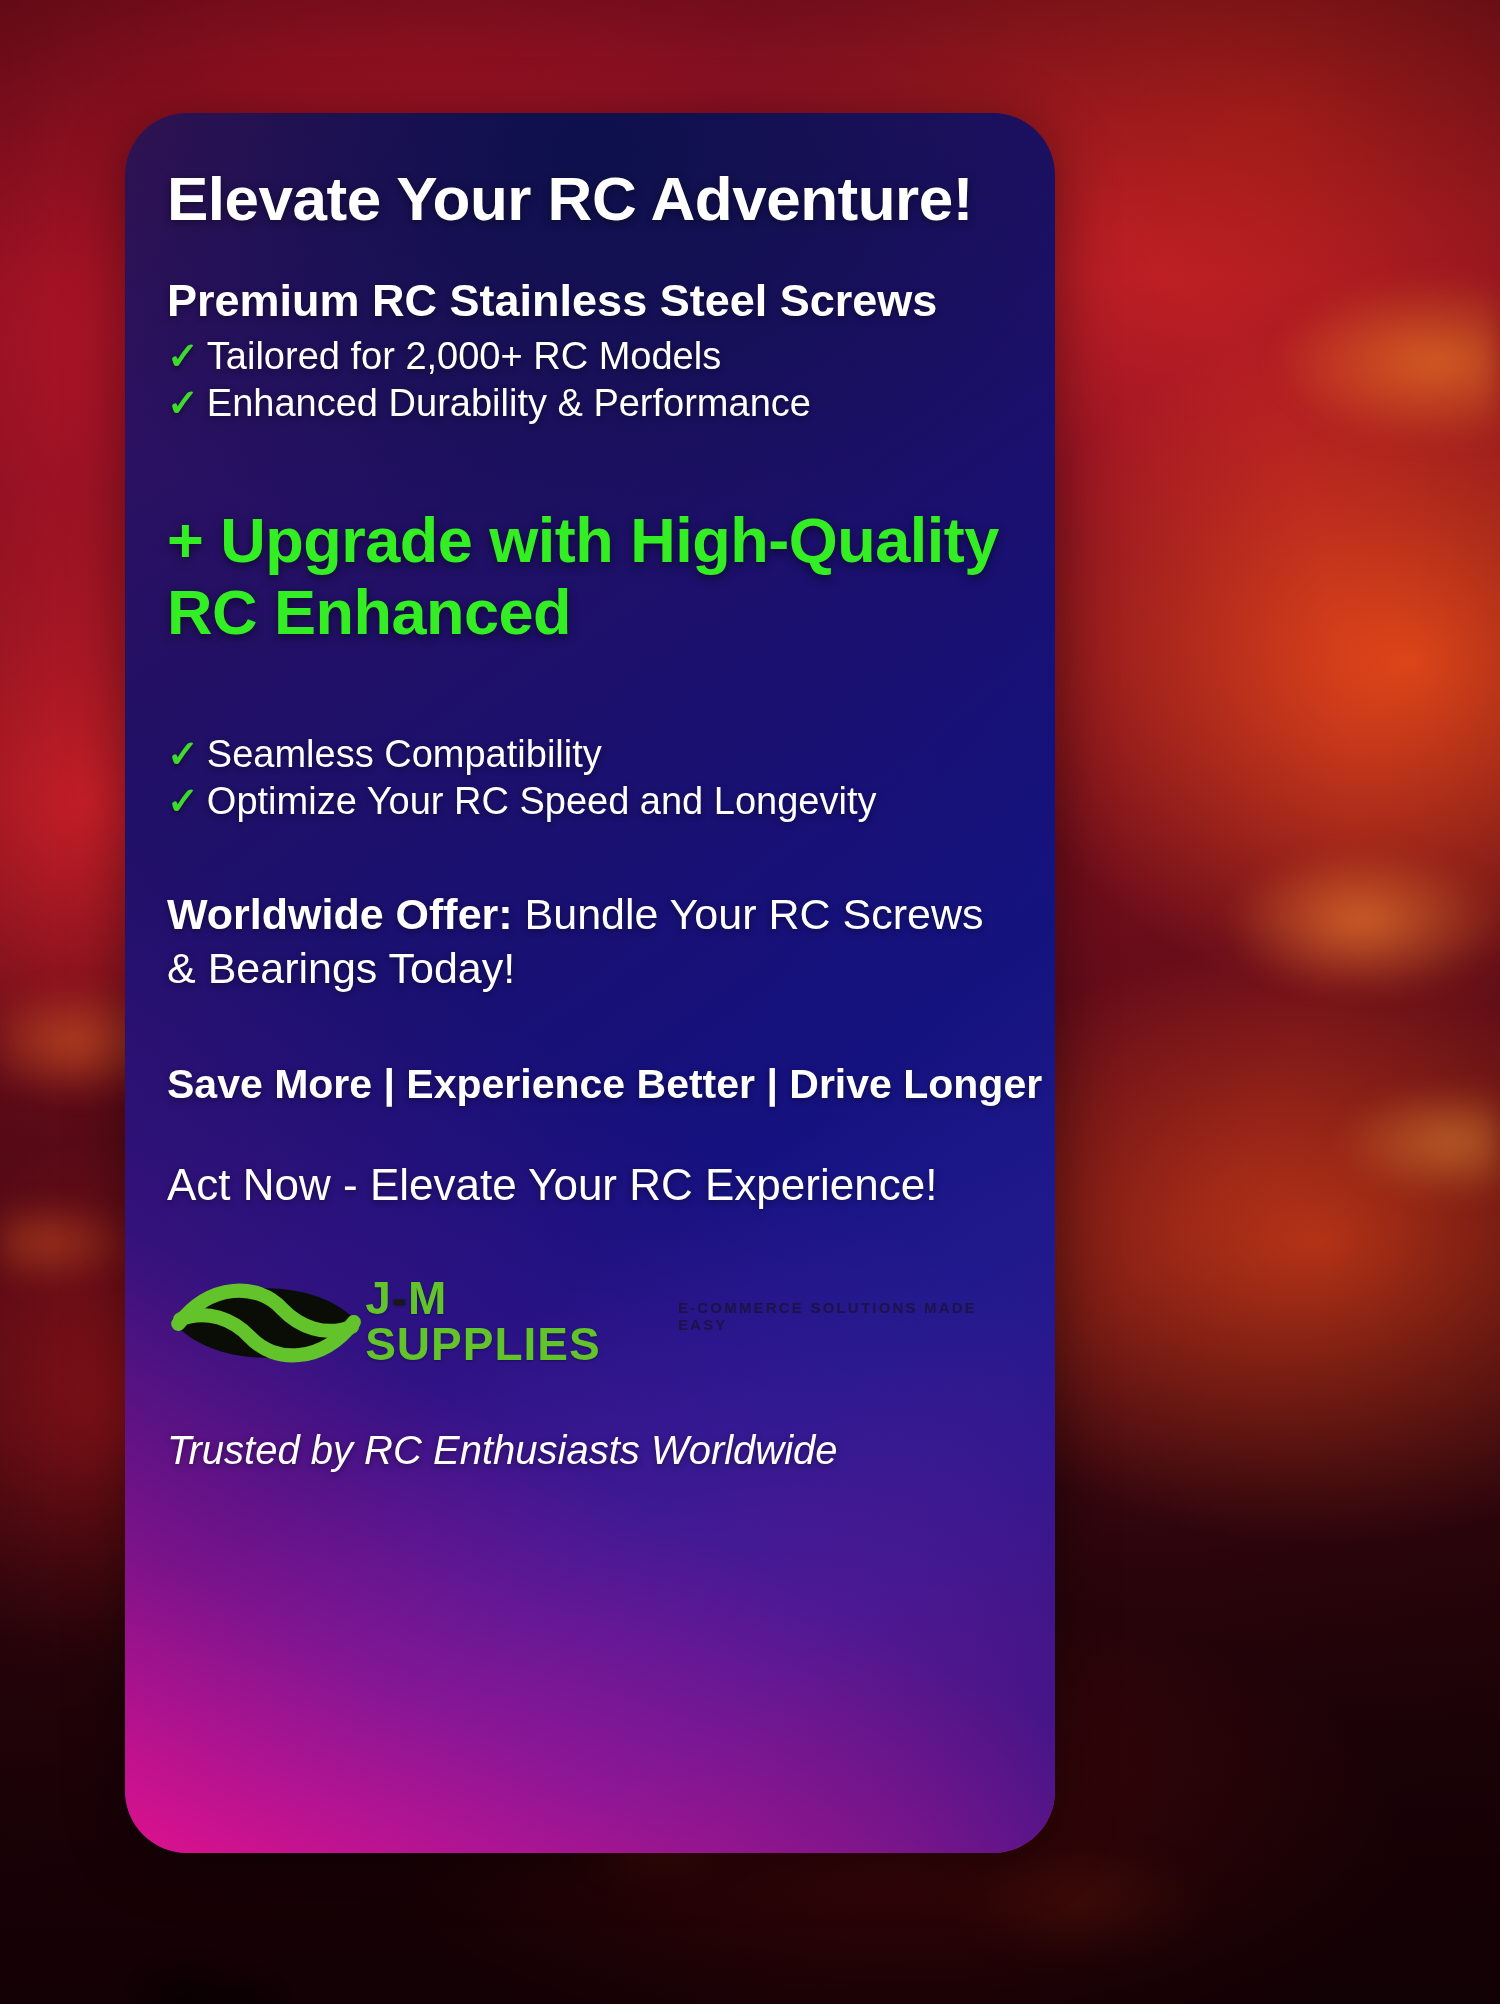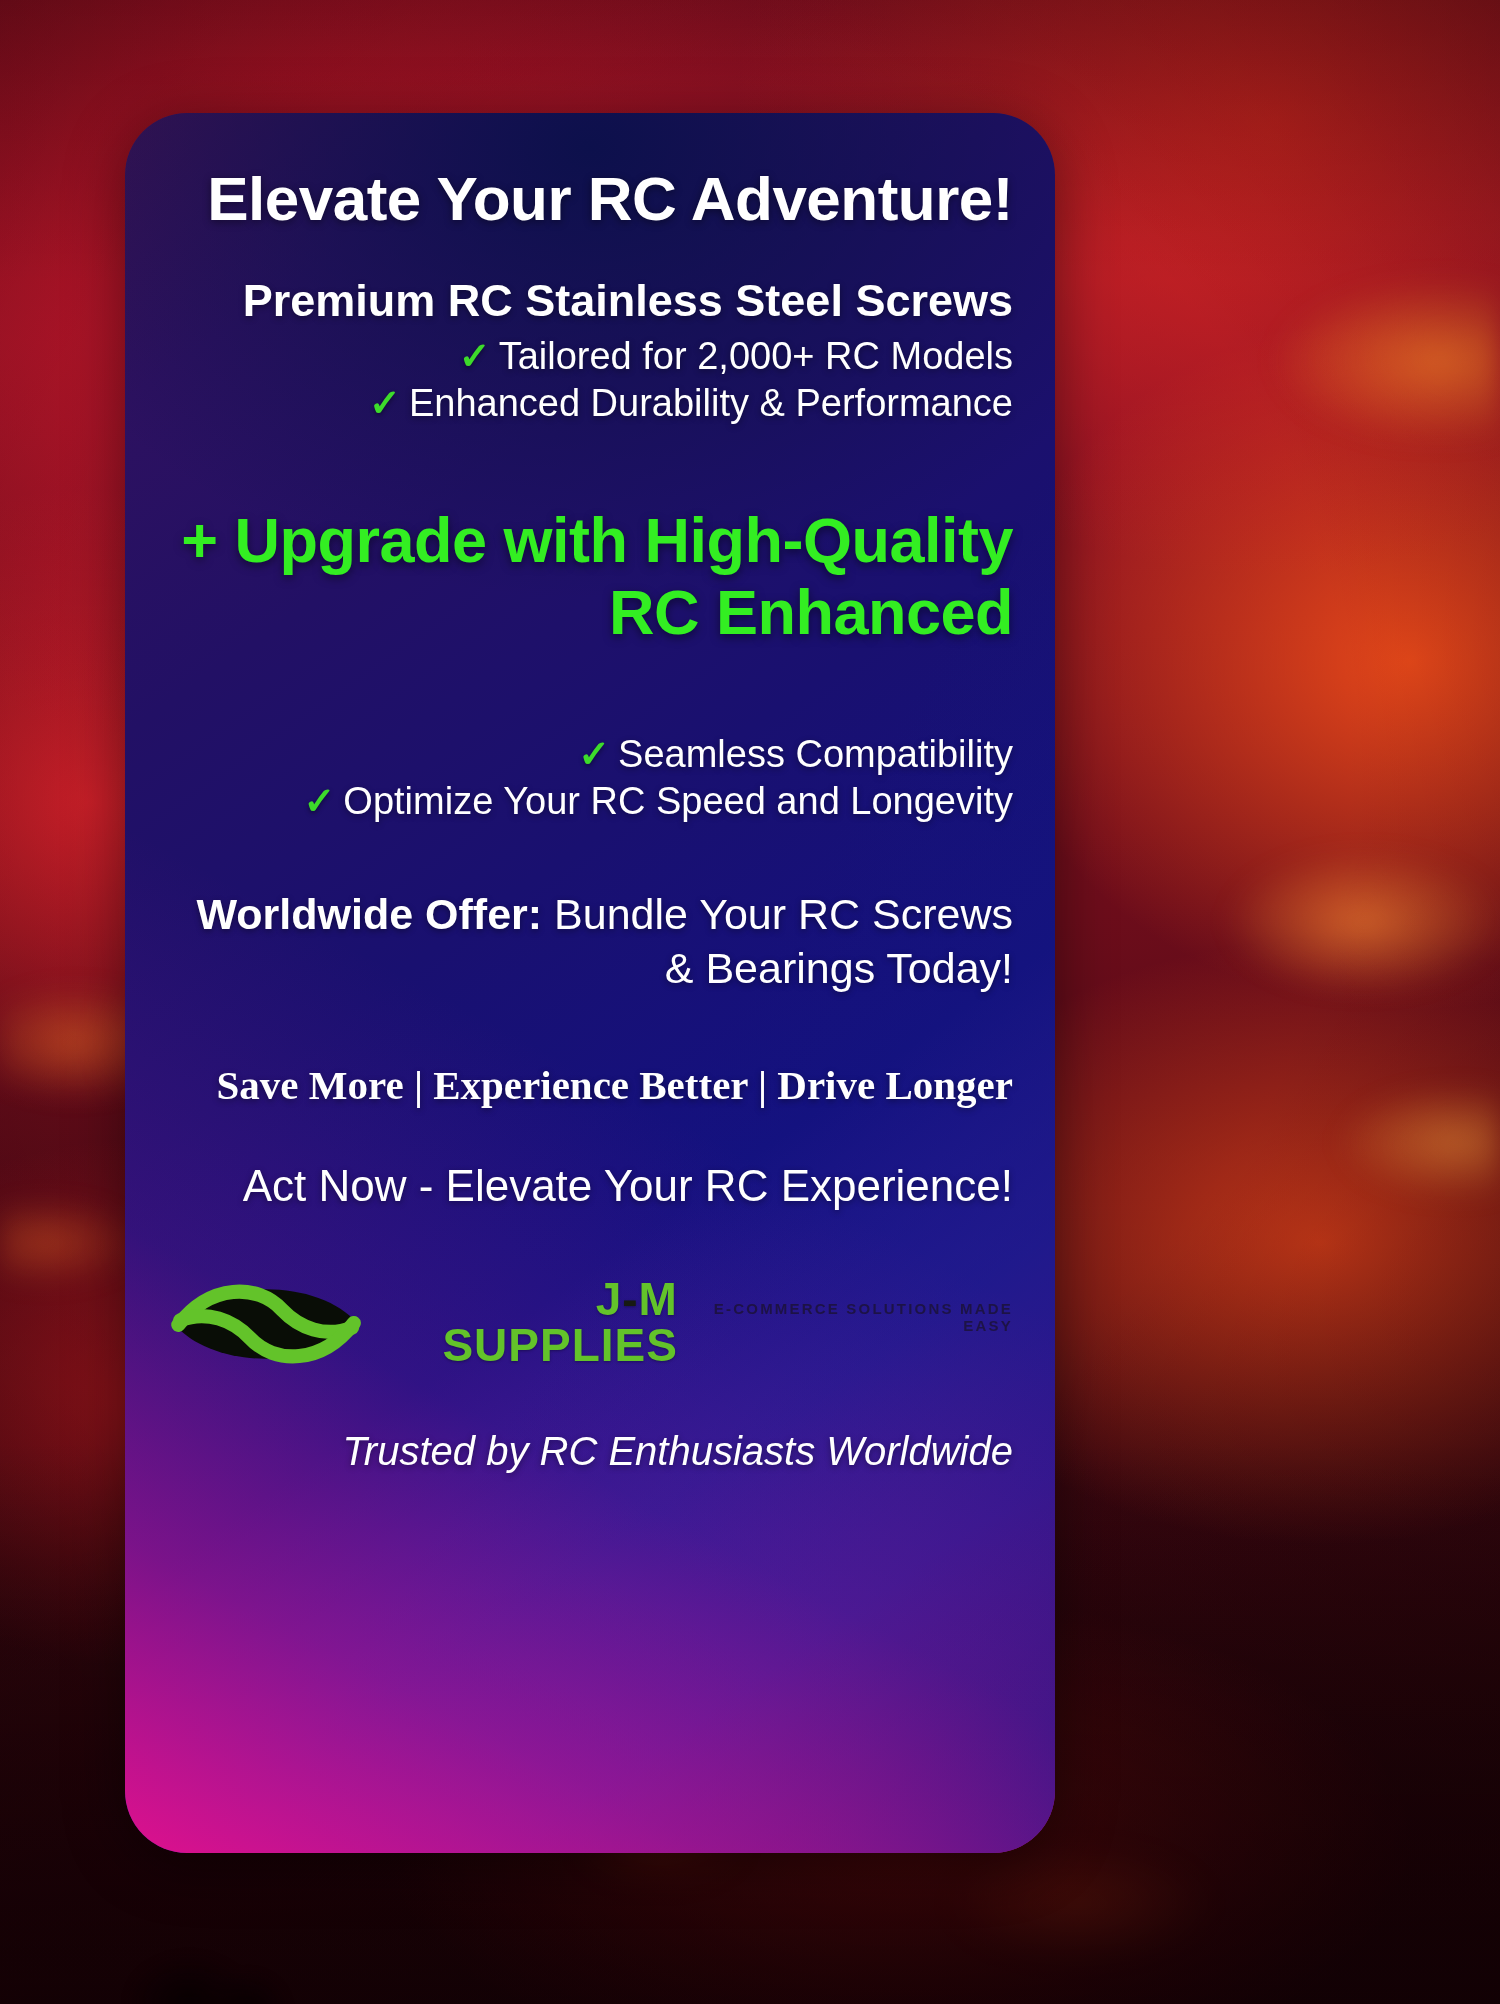--- a/index.html
+++ b/index.html
@@ -97,21 +97,21 @@
         rgba(16,20,130,0.90) 0%,
         rgba(20,24,124,0.50) 18%,
         rgba(26,22,110,0.0) 42%),
       radial-gradient(ellipse 90% 36% at 50% 2%, rgba(10,16,74,0.92) 0%, rgba(12,16,76,0.0) 72%);
     pointer-events: none;
   }
   .card-inner {
     position: relative;
     z-index: 2;
     padding: 52px 42px 0 42px;
-    text-align: right;
+    text-align: left;
   }
 
   
   .headline {
     color: #ffffff;
     font-size: 62px;
     font-weight: bold;
     letter-spacing: -0.5px;
     line-height: 1.1;
     margin: 0 0 42px 0;
@@ -165,21 +165,20 @@
     text-shadow: 0 2px 6px rgba(0,0,0,0.40);
   }
   .offer b { font-weight: bold; }
   .tagline-bold {
     color: #ffffff;
     font-size: 41px;
     font-weight: bold;
     margin: 66px 0 0 0;
     white-space: nowrap;
     text-shadow: 0 2px 6px rgba(0,0,0,0.40);
-    font-family: Liberation Serif, serif;
   }
   .cta {
     color: #ffffff;
     font-size: 44px;
     font-weight: 400;
     margin: 52px 0 0 0;
     text-shadow: 0 2px 6px rgba(0,0,0,0.40);
   }
 
   

